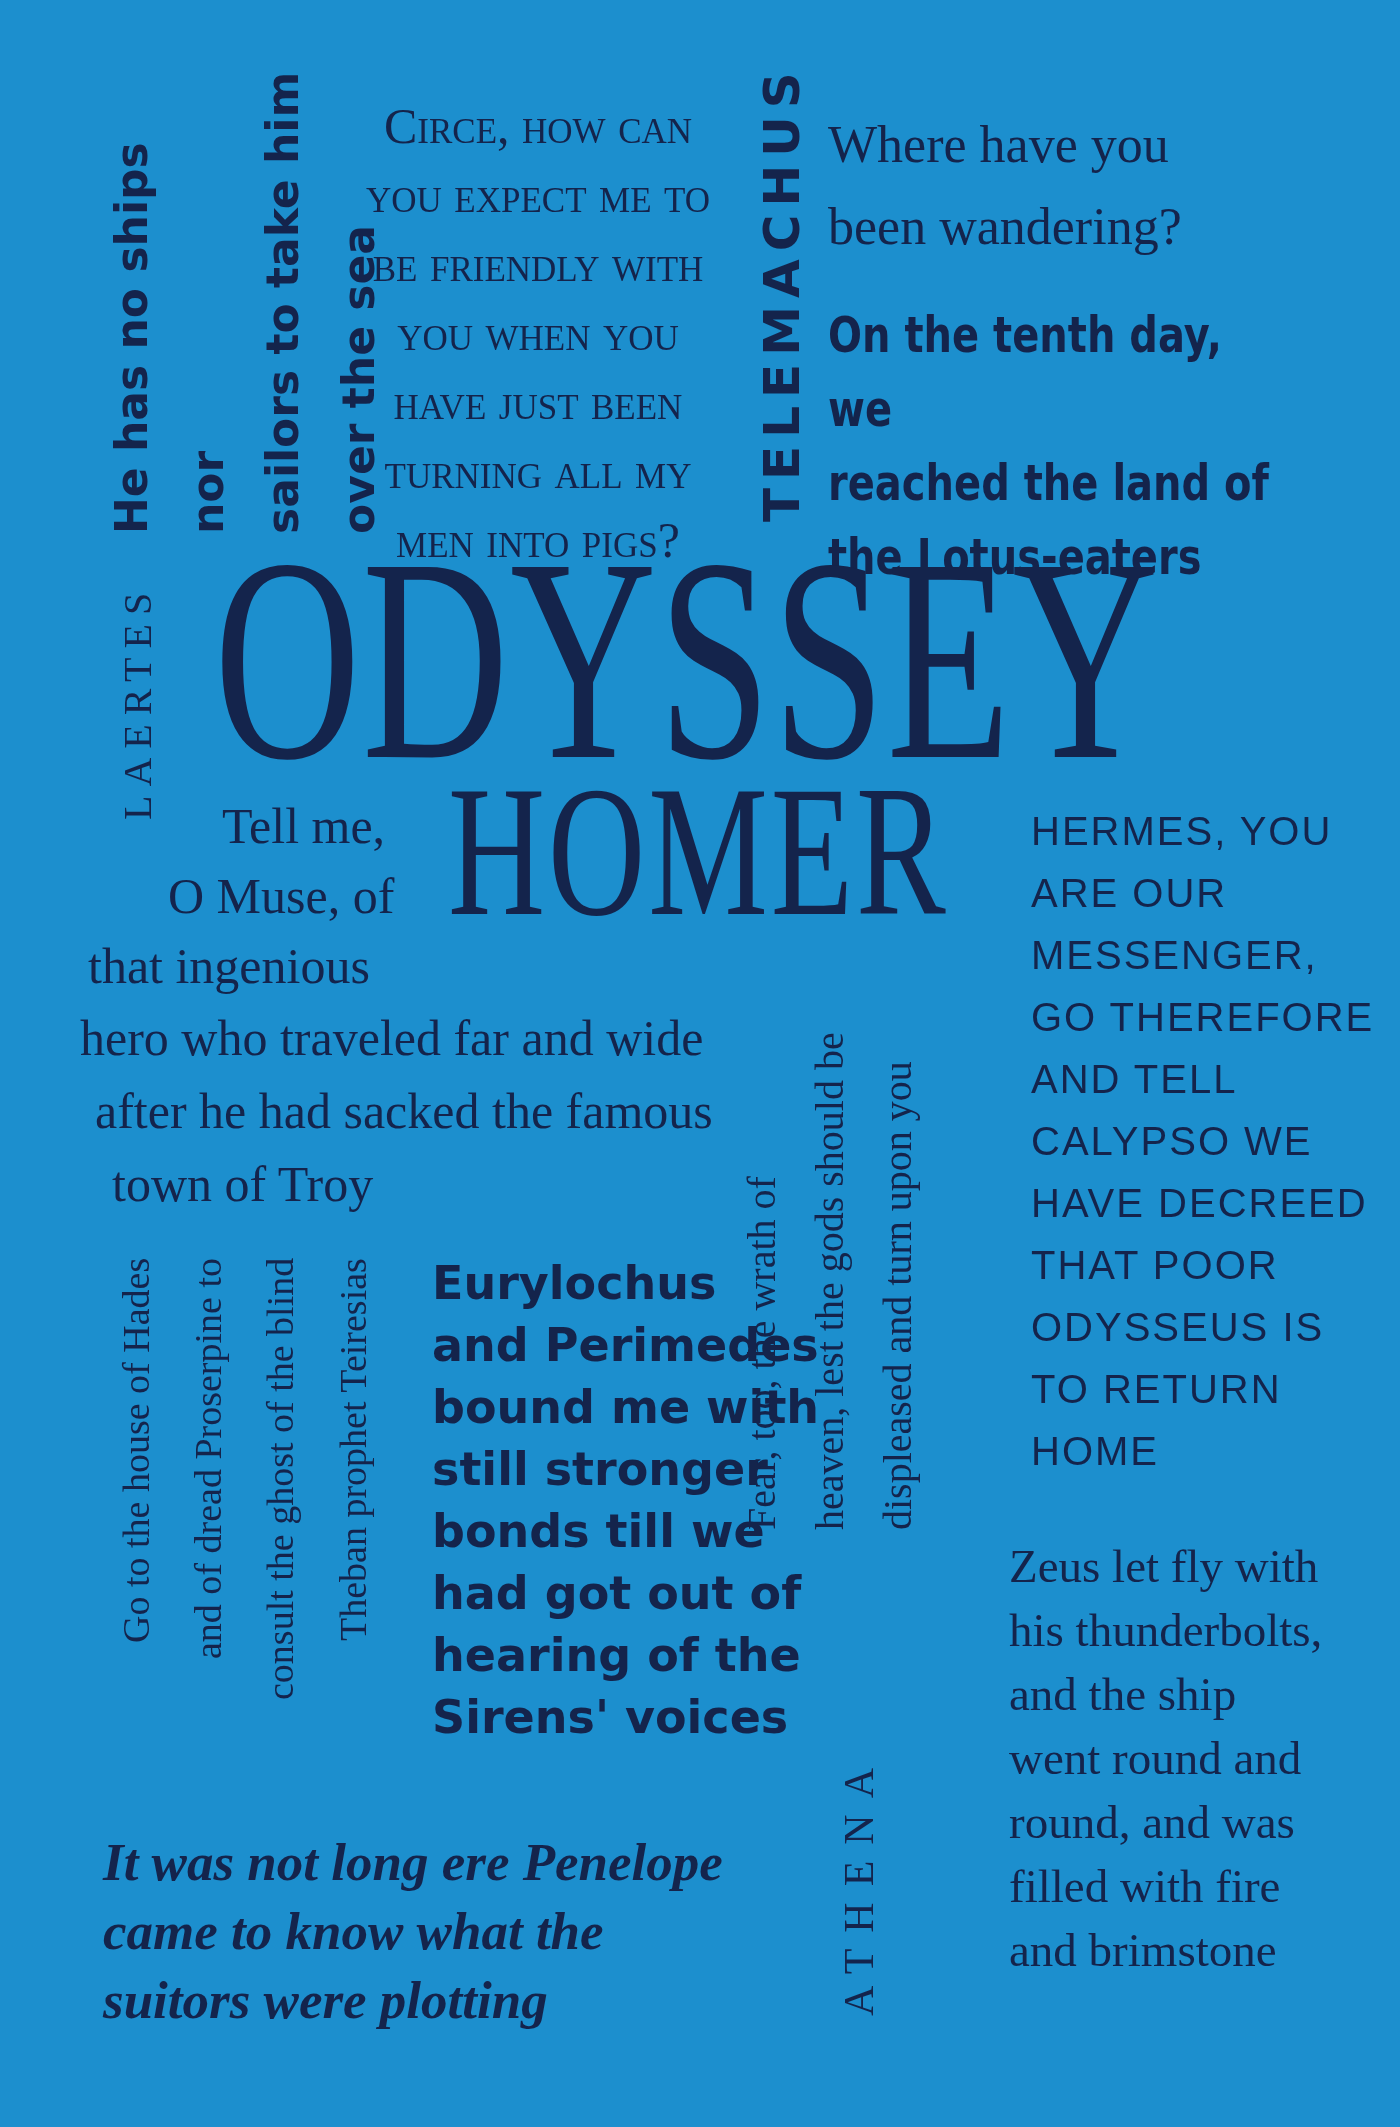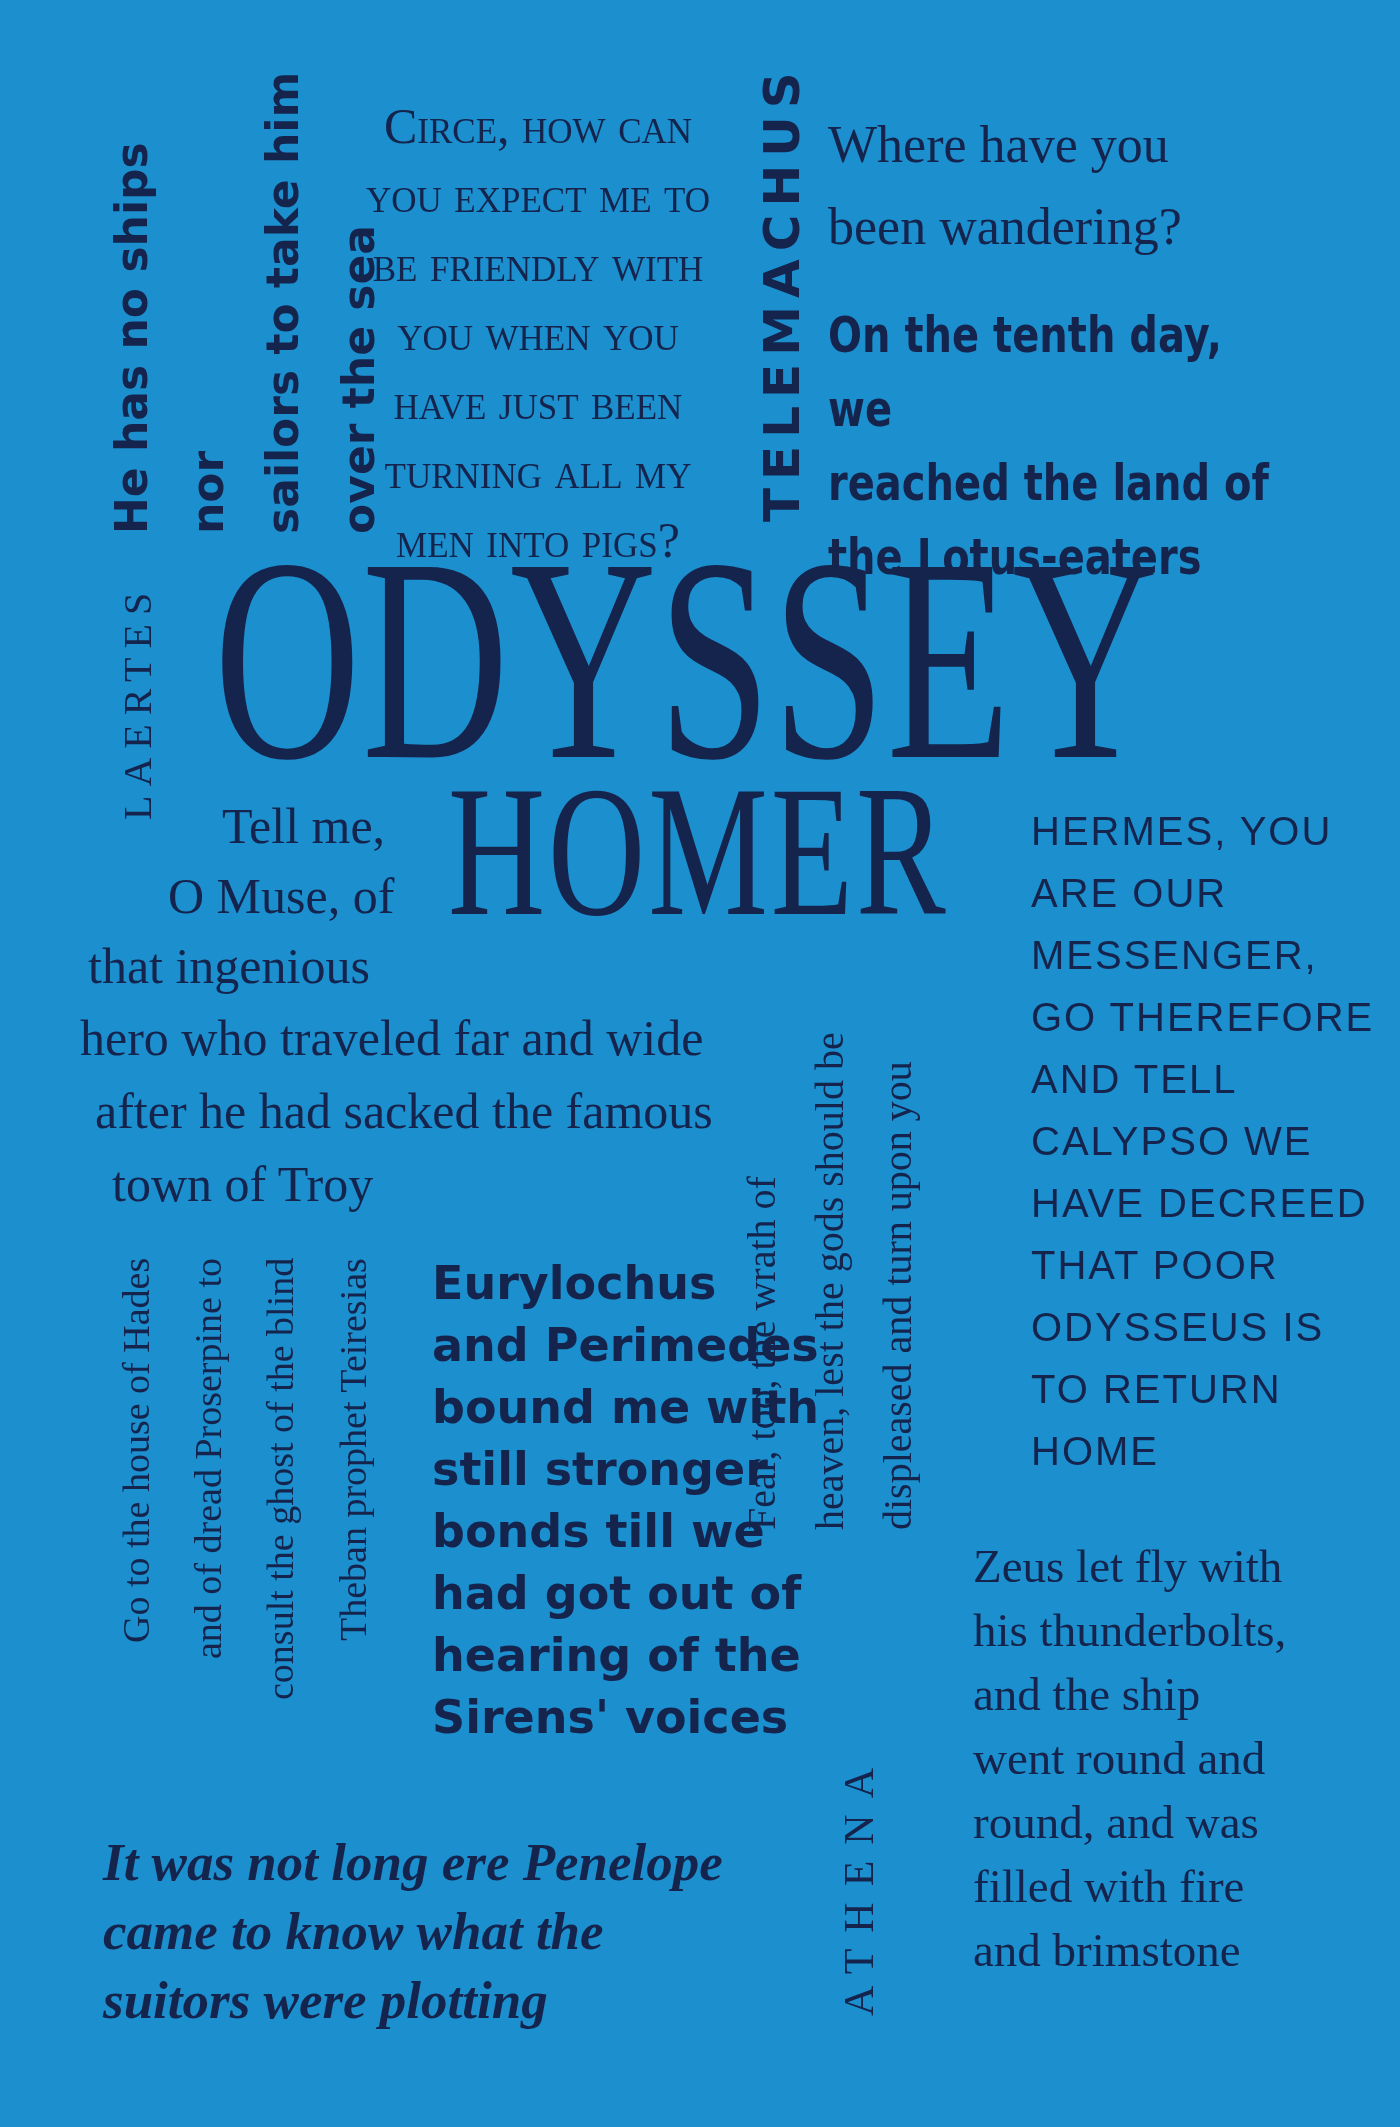--- a/index.html
+++ b/index.html
@@ -35,21 +35,21 @@
   .laertes{left:114px;top:570px;height:250px;font-size:40px;letter-spacing:9px;line-height:1.2;}
   .odyssey{left:214px;top:515px;font-size:290px;line-height:1;font-weight:normal;letter-spacing:2px;transform:scaleX(.70);transform-origin:0 0;color:var(--ink-dark);font-family:"Liberation Serif", serif;}
   .homer{left:448px;top:757px;font-size:187px;line-height:1;font-weight:normal;letter-spacing:4px;transform:scaleX(.72);transform-origin:0 0;color:var(--ink-dark);font-family:"Liberation Serif", serif;}
   .muse-line{font-size:50px;line-height:1.2;}
   .hermes{left:1031px;top:800px;font-size:40px;line-height:62px;letter-spacing:2px;color:var(--ink);}
   .fear{left:728px;top:1010px;height:520px;font-size:40px;line-height:1.7;}
   .eurylochus{left:432px;top:1252px;font-size:46px;line-height:62px;}
   .hades{left:100px;top:1258px;height:465px;font-size:38px;line-height:1.9;text-align:end;}
   .athena{left:834px;top:1738px;height:278px;font-size:42px;letter-spacing:16px;line-height:1.2;}
   .penelope{left:103px;top:1828px;font-size:53px;line-height:69px;font-weight:bold;color:var(--ink-dark);font-style:italic;}
-  .zeus{left:973px;top:1534px;font-size:47px;line-height:64px;}
+  .zeus{left:1009px;top:1534px;font-size:47px;line-height:64px;}
 </style>
 </head>
 <body>
 
 <div class="canvas">
 
   <div class="vert bold-sans ml ships">He has no ships nor
 sailors to take him
 over the sea</div>
 

